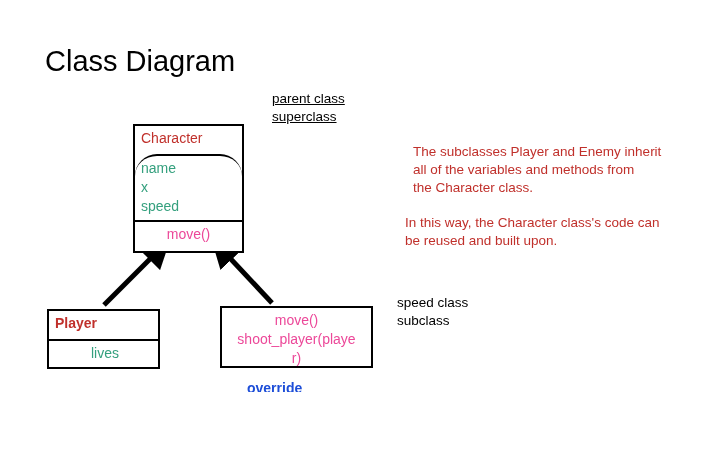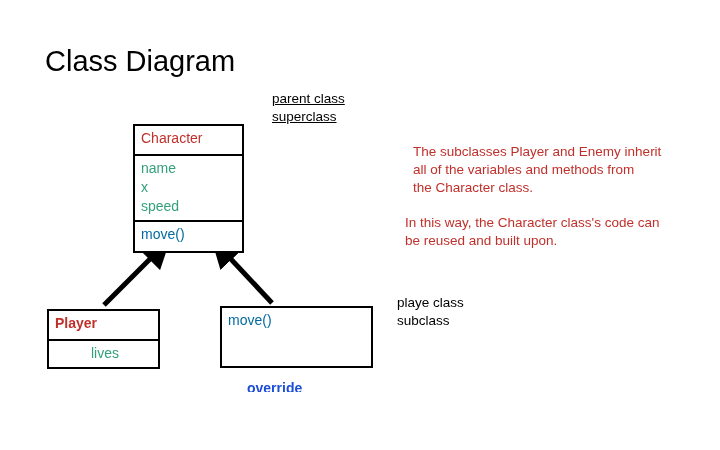--- a/index.html
+++ b/index.html
@@ -60,28 +60,29 @@
   }
   .uml-attrs {
     font-size: 14px;
     line-height: 19px;
     color: #35A07E;
     white-space: pre-line;
   }
   .uml-methods {
     font-size: 14px;
     line-height: 19px;
-    color: #0369a1;
+    color: #ec4899;
     white-space: pre-line;
+    text-align: center;
   }
 
   
   #box-character { left: 133px; top: 124px; width: 111px; }
   #box-character .c-name   { height: 28px; }
-  #box-character .c-attrs  { height: 66px; }
+  #box-character .c-attrs  { height: 66px; border-radius: 22px; }
   #box-character .c-methods{ height: 31px; }
 
   #box-player { left: 47px; top: 309px; width: 113px; }
   #box-player .c-name  { height: 28px; font-weight: bold; }
   #box-player .c-attrs { height: 28px; padding-left: 42px; }
 
   #box-enemy { left: 220px; top: 306px; width: 153px; }
   #box-enemy .c-name    { height: 28px; }
   #box-enemy .c-methods { height: 58px; font-size: 13.5px; line-height: 18px; }
 
@@ -154,29 +155,31 @@
       <div class="uml-classname">Player</div>
     </div>
     <div class="uml-compartment c-attrs">
       <div class="uml-attrs">lives</div>
     </div>
   </div>
 
   <div class="uml-box" id="box-enemy">
     <div class="uml-compartment c-methods">
       <div class="uml-methods bold">move()</div>
+      <div class="uml-methods">shoot_player(playe
+r)</div>
     </div>
   </div>
 
   <div id="enemy-override-note">override
 move() from
 Character</div>
 
   <div class="note red" id="note-inherit">The subclasses Player and Enemy inherit
 all of the variables and methods from
 the Character class.</div>
   <div class="note red" id="note-reuse">In this way, the Character class's code can
 be reused and built upon.</div>
 
-  <div class="note black" id="note-child">playe class
+  <div class="note black" id="note-child">speed class
 subclass</div>
 
 </div>
 
 </body></html>

